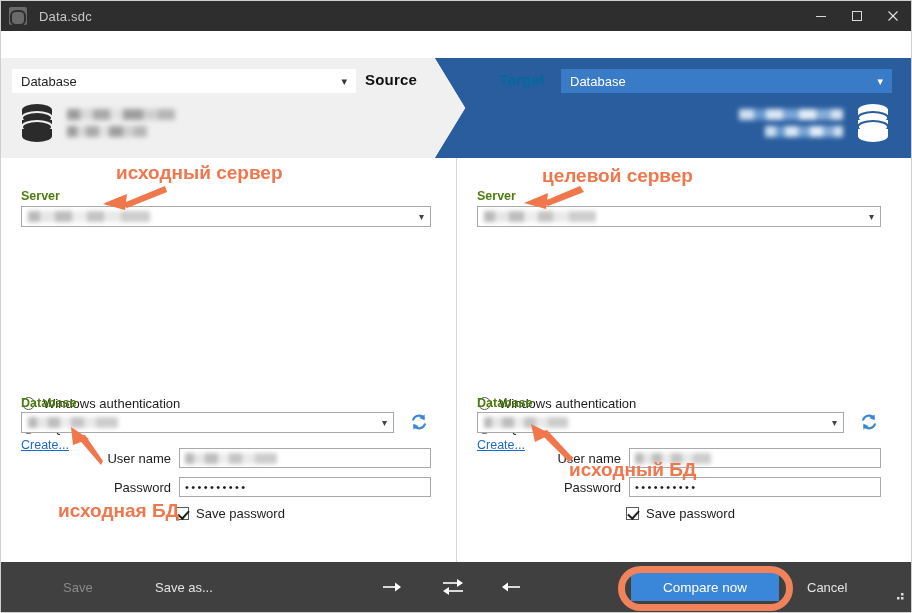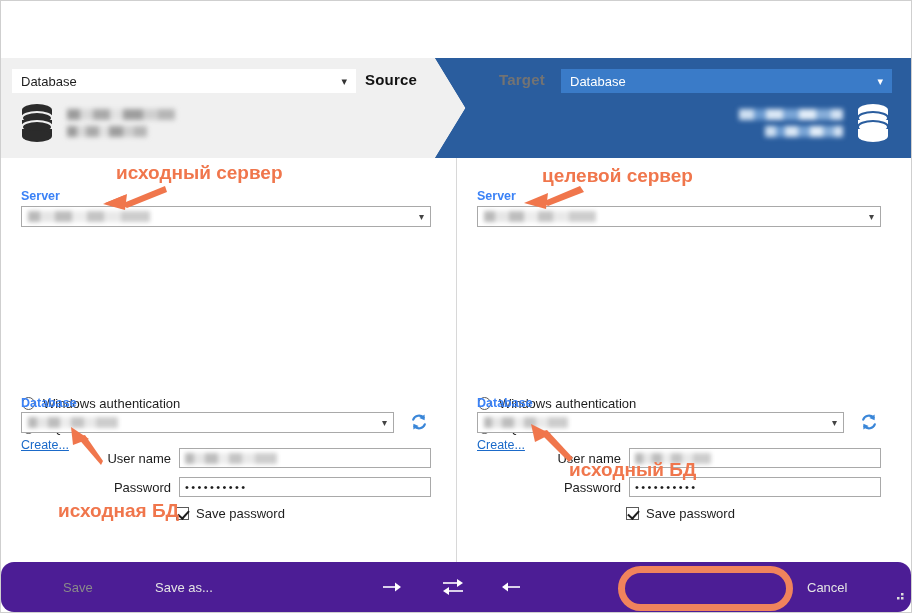--- a/index.html
+++ b/index.html
@@ -103,21 +103,21 @@
     font-size: 13px; color: #1d1d1d;
   }
   .src-select .chev { margin-left: auto; color: #333; font-size: 11px; }
   .src-label {
     position: absolute; left: 364px; top: 13px;
     font-size: 15px; font-weight: bold; color: #111;
     letter-spacing: .2px;
   }
   .tgt-label {
     position: absolute; left: 498px; top: 13px;
-    font-size: 15px; font-weight: bold; color: #737373;
+    font-size: 15px; font-weight: bold; color: #0369a1;
     letter-spacing: .2px; z-index: 3;
   }
   .tgt-select-wrap {
     position: absolute; left: 560px; top: 11px;
     width: 331px; height: 24px; z-index: 3;
   }
   .tgt-select {
     width: 100%; height: 100%;
     background: #3a7bc8; border: 1px solid #3a7bc8;
     display: flex; align-items: center; padding: 0 8px;
@@ -151,21 +151,21 @@
   .panels {
     position: absolute; left: 0; top: 157px;
     width: 910px; height: 404px;
     background: #ffffff;
   }
   .panel { position: absolute; top: 0; width: 455px; height: 404px; }
   .panel.left  { left: 0; }
   .panel.right { left: 455px; border-left: 1px solid #d8d8d8; }
 
   .field-label {
-    font-size: 12.5px; font-weight: bold; color: #3b82f6;
+    font-size: 12.5px; font-weight: bold; color: #4d7c0f;
   }
   .combo {
     height: 21px; border: 1px solid #a9a9a9; background: #ffffff;
     display: flex; align-items: center; padding: 0 6px;
     position: relative;
   }
   .combo .chev {
     margin-left: auto; font-size: 10px; color: #444;
   }
   .blur-val {
@@ -221,22 +221,22 @@
     position: absolute;
     color: #f0764c; font-weight: bold; font-size: 19px;
     white-space: nowrap;
   }
   .arrow-svg { position: absolute; }
 
   
   .bottombar {
     position: absolute; left: 0; top: 561px;
     width: 910px; height: 50px;
-    background: #4c1d95;
-    display: flex; align-items: center; border-radius: 13px;
+    background: #404040;
+    display: flex; align-items: center;
   }
   .bb-text { font-size: 13px; color: #e4e4e4; }
   .bb-text.disabled { color: #8a8a8a; }
   .compare-btn {
     width: 148px; height: 28px; background: #3a86d8;
     color: #ffffff; font-size: 13.5px;
     display: flex; align-items: center; justify-content: center;
   }
   .hl-ring {
     position: absolute; left: 617px; top: 565px;
@@ -244,20 +244,42 @@
     border: 7px solid #f0835c; border-radius: 26px;
     pointer-events: none;
   }
   .grip { position: absolute; right: 6px; bottom: 8px; }
 </style>
 </head>
 <body>
 
 <div id="app">
 
+  <div class="titlebar">
+    <div class="app-icon"></div>
+    <div class="title-text">Data.sdc</div>
+    <div class="win-controls">
+      <div class="win-btn">
+        <svg width="12" height="12" viewBox="0 0 12 12">
+            <line x1="1" y1="6.5" x2="11" y2="6.5" stroke="#d8d8d8" stroke-width="1"></line>
+          </svg>
+      </div>
+      <div class="win-btn">
+        <svg width="12" height="12" viewBox="0 0 12 12">
+            <rect x="1.5" y="1.5" width="9" height="9" fill="none" stroke="#d8d8d8" stroke-width="1"></rect>
+          </svg>
+      </div>
+      <div class="win-btn">
+        <svg width="12" height="12" viewBox="0 0 12 12">
+            <line x1="1.5" y1="1.5" x2="10.5" y2="10.5" stroke="#e4e4e4" stroke-width="1.1"></line>
+            <line x1="10.5" y1="1.5" x2="1.5" y2="10.5" stroke="#e4e4e4" stroke-width="1.1"></line>
+          </svg>
+      </div>
+    </div>
+  </div>
 
 
   <div class="headerband">
 
     <div class="target-chevron">
       <div class="target-chevron-inner"></div>
     </div>
 
     <div class="src-select-wrap">
       <div class="src-select">
@@ -446,20 +468,21 @@
       <line x1="2" y1="6" x2="18" y2="6" stroke="#ffffff" stroke-width="1.6"></line>
       <polygon points="16,2 22,6 16,10" fill="#ffffff"></polygon>
       <line x1="6" y1="14" x2="22" y2="14" stroke="#ffffff" stroke-width="1.6"></line>
       <polygon points="8,10 2,14 8,18" fill="#ffffff"></polygon>
     </svg>
     <svg style="position:absolute;left:500px;" width="20" height="14" viewBox="0 0 20 14">
       <line x1="5" y1="7" x2="19" y2="7" stroke="#ffffff" stroke-width="1.6"></line>
       <polygon points="7,2.5 1,7 7,11.5" fill="#ffffff"></polygon>
     </svg>
 
+    <div class="compare-btn" style="position:absolute;left:630px;">Compare now</div>
     <div class="bb-text" style="position:absolute;left:806px;">Cancel</div>
 
     <svg class="grip" width="12" height="12" viewBox="0 0 12 12">
       <rect x="8" y="1" width="2.5" height="2.5" fill="#dcdcdc"></rect>
       <rect x="8" y="5" width="2.5" height="2.5" fill="#dcdcdc"></rect>
       <rect x="4" y="5" width="2.5" height="2.5" fill="#dcdcdc"></rect>
     </svg>
   </div>
 
   <div class="hl-ring"></div>

